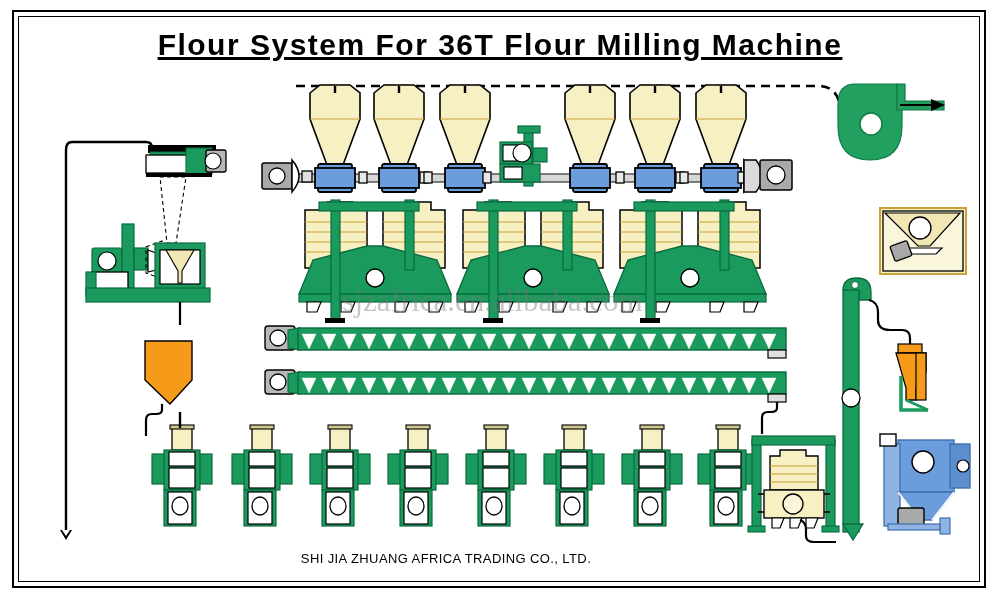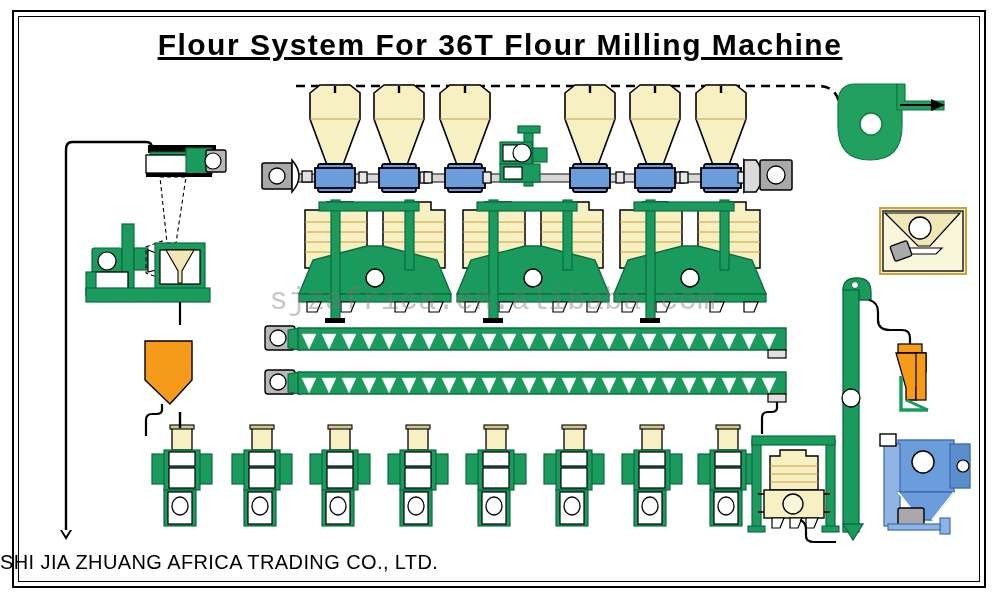--- a/index.html
+++ b/index.html
@@ -49,40 +49,40 @@
     color: #000000;
     font-family: "Liberation Sans", sans-serif;
     white-space: nowrap;
     text-decoration: underline;
   }
   #company-name {
     position: absolute;
     left: 0;
     top: 551px;
     width: 1000px;
-    text-align: left;
+    text-align: center;
     padding-right: 108px;
     box-sizing: border-box;
-    font-size: 20px;
+    font-size: 13px;
     letter-spacing: 0.4px;
     color: #000000;
     font-family: "Liberation Sans", sans-serif;
     white-space: nowrap;
   }
   #watermark {
     position: absolute;
     left: 0;
     top: 283px;
     width: 1000px;
     text-align: center;
     padding-right: 15px;
     box-sizing: border-box;
     font-size: 31px;
     color: rgba(120,120,120,0.42);
-    font-family: Liberation Mono, monospace;
+    font-family: Liberation Serif, serif;
     white-space: nowrap;
     pointer-events: none;
     z-index: 40;
   }
   svg.layer {
     position: absolute;
     left: 0;
     top: 0;
     width: 1000px;
     height: 602px;

